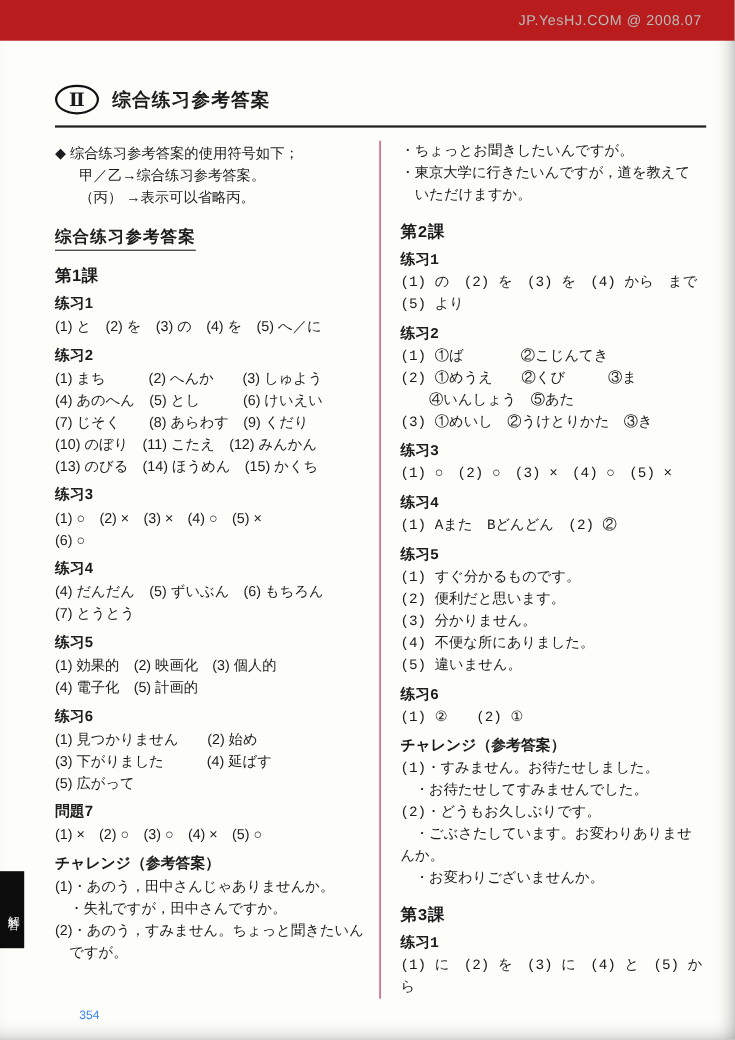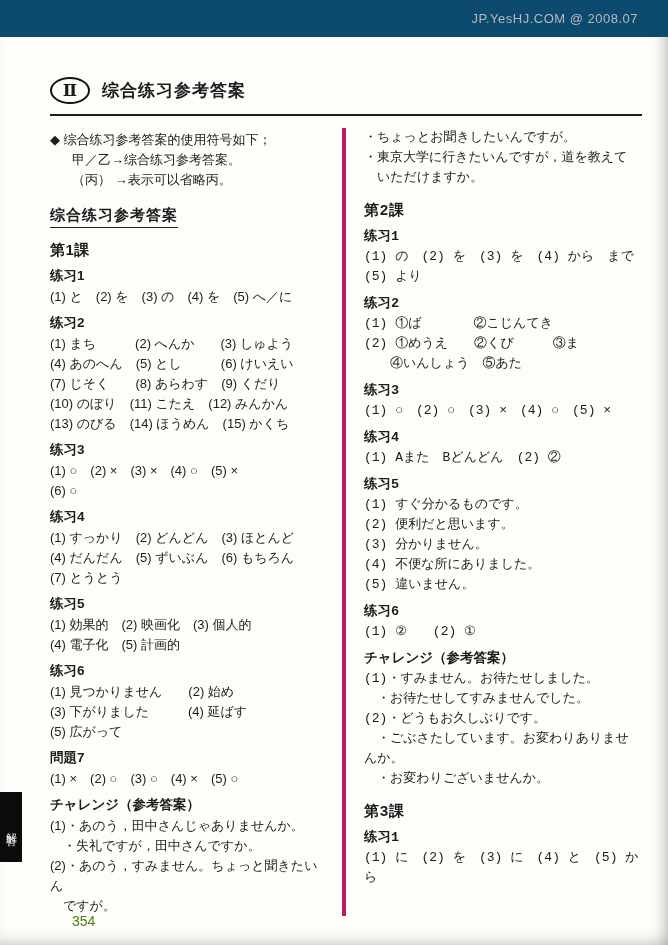--- a/index.html
+++ b/index.html
@@ -4,54 +4,54 @@
 <style>
   html,body { margin:0; padding:0; background:#cfcfcb; }
   body { font-family:"Liberation Sans","DejaVu Sans",sans-serif; }
   .page {
     position:relative; width:668px; height:945px; margin:0 auto;
     background:#fdfdfa; overflow:hidden;
     box-shadow: inset -12px 0 16px -10px rgba(0,0,0,.28),
                 inset 0 -12px 16px -10px rgba(0,0,0,.20);
   }
   .topbar {
-    height:37px; background:#0c4a6e; display:flex; align-items:center;
+    height:37px; background:#b91c1c; display:flex; align-items:center;
     justify-content:flex-end; padding-right:30px; box-sizing:border-box;padding-left:20px;
   }
   .topbar span { color:#b9b9b9; font-size:13px; letter-spacing:.5px; }
   .content { padding:0 26px 0 50px; color:#1c1c1c; }
   .chapter-header {
     margin-top:40px; display:flex; align-items:center; gap:12px;
     padding-bottom:10px; border-bottom:2px solid #1d1d1d;
   }
   .roman-badge {
     display:inline-flex; align-items:center; justify-content:center;
     width:40px; height:27px; border:2px solid #111; border-radius:50%;
     font-family:"Liberation Serif","DejaVu Serif",serif;
     font-weight:bold; font-size:17px; box-sizing:border-box;
   }
   .chapter-title { font-size:17px; font-weight:bold; letter-spacing:1px; }
   .columns { display:flex; margin-top:12px; }
   .col-left {
     width:296px; box-sizing:border-box; padding-right:14px;
-    border-right:4px solid #be185d;
+    border-right:1px solid #be185d;
   }
   .col-right { flex:1; box-sizing:border-box; padding-left:18px;font-family:Liberation Mono, monospace; }
   .usage-note { font-size:13px; line-height:20px; margin-top:2px; }
   .usage-note .cont { padding-left:1.7em; }
   .section-heading {
     margin-top:16px; font-size:15px; font-weight:bold; letter-spacing:1px;
     display:inline-block; border-bottom:1.5px solid #222; padding-bottom:2px;
   }
   .block { }
   .bh { font-weight:bold; }
   .bh.lesson   { font-size:15px; margin:13px 0 2px; letter-spacing:.5px; }
   .bh.exercise { font-size:13.5px; margin:7px 0 2px; }
   .bl { font-size:13px; line-height:20px; white-space:pre-wrap; }
-  .page-number { position:absolute; left:72px; bottom:16px; font-size:14px; color:#4d7c0f; }
+  .page-number { position:absolute; left:72px; bottom:16px; font-size:11px; color:#3b82f6; }
   .side-tab {
     position:absolute; left:0; top:792px; width:22px; height:70px;
     background:#0c0c0c; color:#f2f2f2; display:flex; align-items:center;
     justify-content:center; writing-mode:vertical-rl; font-size:11px;
     letter-spacing:3px;
   }
 </style>
 </head>
 <body>
 
@@ -95,21 +95,20 @@
               <div class="bl">(10) のぼり　(11) こたえ　(12) みんかん</div>
               <div class="bl">(13) のびる　(14) ほうめん　(15) かくち</div>
             </div>
             <div class="block">
               <div class="bh exercise">练习3</div>
               <div class="bl">(1) ○　(2) ×　(3) ×　(4) ○　(5) ×</div>
               <div class="bl">(6) ○</div>
             </div>
             <div class="block">
               <div class="bh exercise">练习4</div>
-              <div class="bl">(1) すっかり　(2) どんどん　(3) ほとんど</div>
               <div class="bl">(4) だんだん　(5) ずいぶん　(6) もちろん</div>
               <div class="bl">(7) とうとう</div>
             </div>
             <div class="block">
               <div class="bh exercise">练习5</div>
               <div class="bl">(1) 効果的　(2) 映画化　(3) 個人的</div>
               <div class="bl">(4) 電子化　(5) 計画的</div>
             </div>
             <div class="block">
               <div class="bh exercise">练习6</div>
@@ -144,20 +143,21 @@
             <div class="block">
               <div class="bh exercise">练习1</div>
               <div class="bl">(1) の　(2) を　(3) を　(4) から　まで</div>
               <div class="bl">(5) より</div>
             </div>
             <div class="block">
               <div class="bh exercise">练习2</div>
               <div class="bl">(1) ①ば　　　　②こじんてき</div>
               <div class="bl">(2) ①めうえ　　②くび　　　③ま</div>
               <div class="bl">　　④いんしょう　⑤あた</div>
+              <div class="bl">(3) ①めいし　②うけとりかた　③き</div>
             </div>
             <div class="block">
               <div class="bh exercise">练习3</div>
               <div class="bl">(1) ○　(2) ○　(3) ×　(4) ○　(5) ×</div>
             </div>
             <div class="block">
               <div class="bh exercise">练习4</div>
               <div class="bl">(1) Aまた　Bどんどん　(2) ②</div>
             </div>
             <div class="block">

